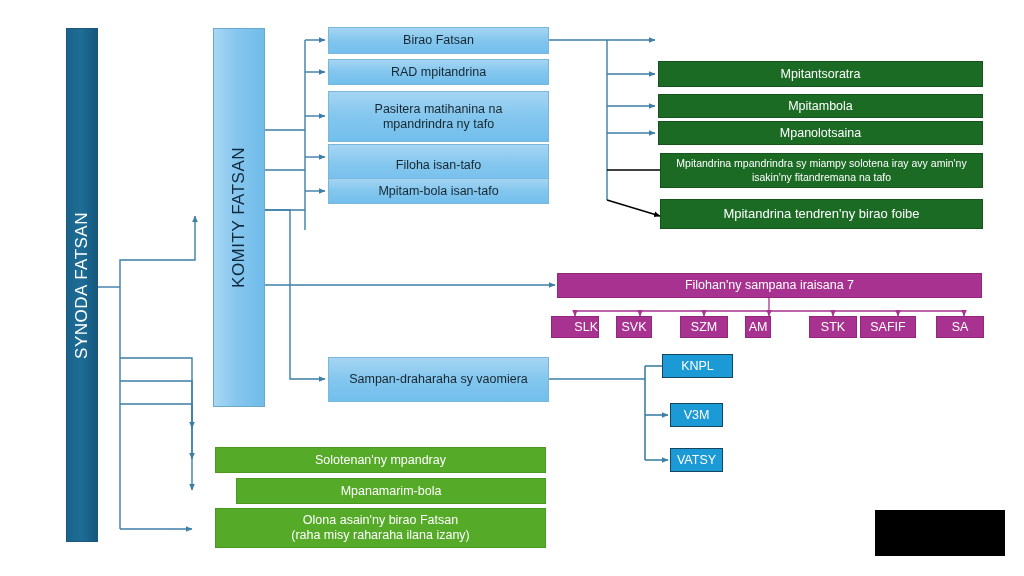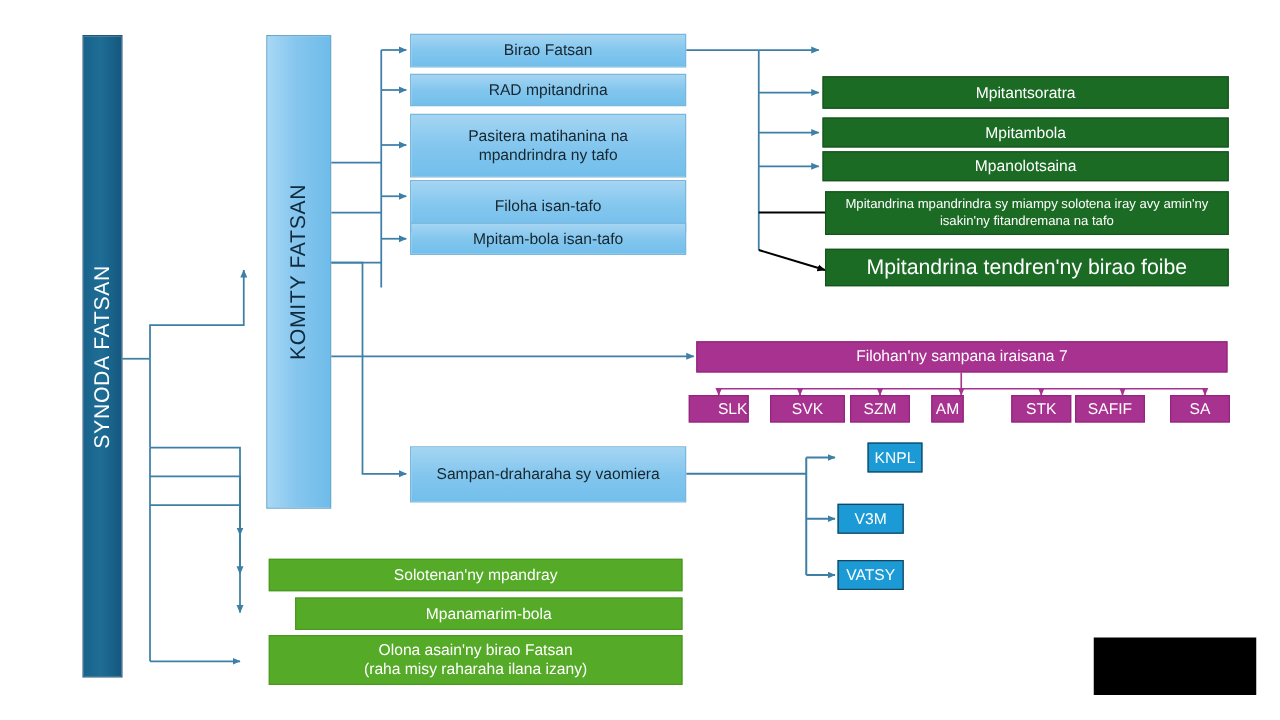--- a/index.html
+++ b/index.html
@@ -159,31 +159,31 @@
   </div>
   <div class="node bx-green-dark" style="left:658px;top:94px;width:325px;height:24px;">
     <span>Mpitambola</span>
   </div>
   <div class="node bx-green-dark" style="left:658px;top:121px;width:325px;height:24px;">
     <span>Mpanolotsaina</span>
   </div>
   <div class="node bx-green-dark small" style="left:660px;top:153px;width:323px;height:35px;">
     <span>Mpitandrina mpandrindra sy miampy solotena iray avy amin'ny isakin'ny fitandremana na tafo</span>
   </div>
-  <div class="node bx-green-dark" style="left:660px;top:199px;width:323px;height:30px;font-size:17px;">
+  <div class="node bx-green-dark" style="left:660px;top:199px;width:323px;height:30px;font-size:13px;">
     <span>Mpitandrina tendren'ny birao foibe</span>
   </div>
 
   <div class="node bx-purple" style="left:557px;top:273px;width:425px;height:25px;">
     <span>Filohan'ny sampana iraisana 7</span>
   </div>
   <div class="node bx-purple chip" style="left:551px;top:316px;width:48px;height:22px;justify-content:flex-end;">
     <span>SLK</span>
   </div>
-  <div class="node bx-purple chip" style="left:616px;top:316px;width:60px;height:22px;">
+  <div class="node bx-purple chip" style="left:616px;top:316px;width:36px;height:22px;">
     <span>SVK</span>
   </div>
   <div class="node bx-purple chip" style="left:680px;top:316px;width:48px;height:22px;">
     <span>SZM</span>
   </div>
   <div class="node bx-purple chip" style="left:745px;top:316px;width:26px;height:22px;">
     <span>AM</span>
   </div>
   <div class="node bx-purple chip" style="left:809px;top:316px;width:48px;height:22px;">
     <span>STK</span>
@@ -191,21 +191,21 @@
   <div class="node bx-purple chip" style="left:860px;top:316px;width:56px;height:22px;">
     <span>SAFIF</span>
   </div>
   <div class="node bx-purple chip" style="left:936px;top:316px;width:48px;height:22px;">
     <span>SA</span>
   </div>
 
   <div class="node bx-blue" style="left:328px;top:357px;width:221px;height:45px;padding:0 10px;">
     <span>Sampan-draharaha sy vaomiera</span>
   </div>
-  <div class="node bx-cyan" style="left:694px;top:354px;width:44px;height:24px;">
+  <div class="node bx-cyan" style="left:662px;top:354px;width:71px;height:24px;">
     <span>KNPL</span>
   </div>
   <div class="node bx-cyan" style="left:670px;top:403px;width:53px;height:24px;">
     <span>V3M</span>
   </div>
   <div class="node bx-cyan" style="left:670px;top:448px;width:53px;height:24px;">
     <span>VATSY</span>
   </div>
 
   <div class="node bx-green-light" style="left:215px;top:447px;width:331px;height:26px;">

